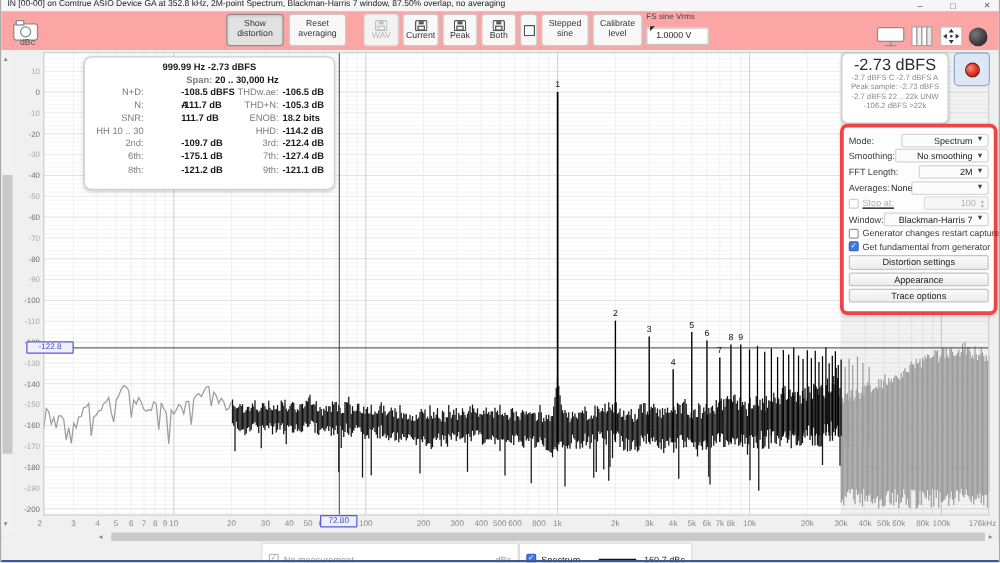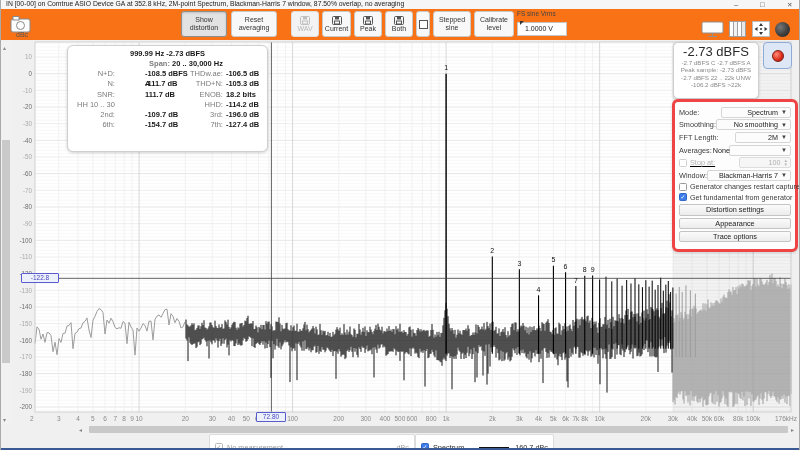--- a/index.html
+++ b/index.html
@@ -3,21 +3,21 @@
 <meta charset="utf-8">
 <style>
   html,body{margin:0;padding:0;background:#ddd;}
   *{box-sizing:border-box;font-family:"Liberation Sans","DejaVu Sans",sans-serif;}
   #app{position:relative;width:800px;height:450px;background:#f0f0f0;overflow:hidden;border-left:1px solid #aaa;border-right:1px solid #aaa;}
   
   #titlebar{position:absolute;left:0;top:0;width:800px;height:9px;background:#f6f6f6;}
   #title{position:absolute;left:5px;top:0px;font-size:6.8px;color:#1a1a1a;white-space:nowrap;}
   .winctl{position:absolute;top:0px;font-size:7.5px;color:#555;line-height:9px;}
   
-  #toolbar{position:absolute;left:0;top:9px;width:800px;height:31px;background:#f97316;}
+  #toolbar{position:absolute;left:0;top:9px;width:800px;height:31px;background:#fca5a5;}
   .tbtn{position:absolute;top:2px;height:26px;background:#f8f8f8;border:1px solid #c9c9c9;border-radius:3px;
         display:flex;flex-direction:column;align-items:center;justify-content:center;font-size:7px;line-height:8px;color:#333;text-align:center;padding:1px;}
   .tbtn.active{background:#e2e2e2;border-color:#8f8f8f;box-shadow:inset 0 1px 2px rgba(0,0,0,.15);}
   .tbtn.disabled{color:#b8b8b8;background:#f3f3f3;border-color:#ddd;}
   .tbtn.iconic{justify-content:center;}
   #fs-group{position:absolute;left:516px;top:1px;width:52px;}
   #fs-label{font-size:6.5px;color:#444;white-space:nowrap;}
   #fs-input{position:relative;margin-top:1px;width:50px;height:14px;border:1px solid #c4c4c4;background:#fff;font-size:7px;color:#222;padding:0 2px 0 7px;}
   #fs-flag{position:absolute;left:519px;top:12px;width:0;height:0;border-left:4px solid #333;border-bottom:4px solid transparent;z-index:3;}
   .ricon{position:absolute;top:12px;}
@@ -1089,27 +1089,33 @@
         <div class="dp-row">
           <span class="l l1">HH 10 .. 30</span>
           <span class="v v1"></span>
           <span class="l l2">HHD:</span>
           <span class="v v2">-114.2 dB</span>
         </div>
         <div class="dp-row">
           <span class="l l1">2nd:</span>
           <span class="v v1">-109.7 dB</span>
           <span class="l l2">3rd:</span>
-          <span class="v v2">-196.0 dB</span>
+          <span class="v v2">-212.4 dB</span>
         </div>
         <div class="dp-row">
           <span class="l l1">6th:</span>
-          <span class="v v1">-154.7 dB</span>
+          <span class="v v1">-175.1 dB</span>
           <span class="l l2">7th:</span>
           <span class="v v2">-127.4 dB</span>
+        </div>
+        <div class="dp-row">
+          <span class="l l1">8th:</span>
+          <span class="v v1">-121.2 dB</span>
+          <span class="l l2">9th:</span>
+          <span class="v v2">-121.1 dB</span>
         </div>
       </div>
   </div>
 
   <div class="overlay" id="readout">
     <div id="readout-main">-2.73 dBFS</div>
     <div class="ro-small">-2.7 dBFS C   -2.7 dBFS A</div>
     <div class="ro-small">Peak sample: -2.73 dBFS</div>
     <div class="ro-small">-2.7 dBFS 22 .. 22k UNW</div>
     <div class="ro-small">-106.2 dBFS &gt;22k</div>

